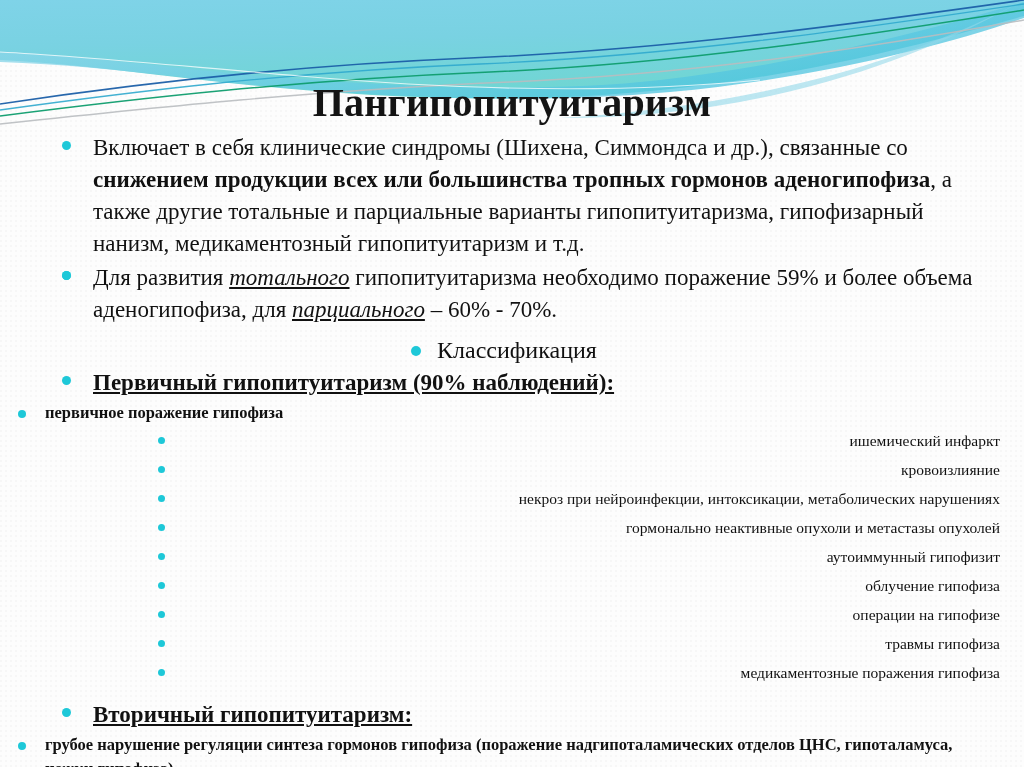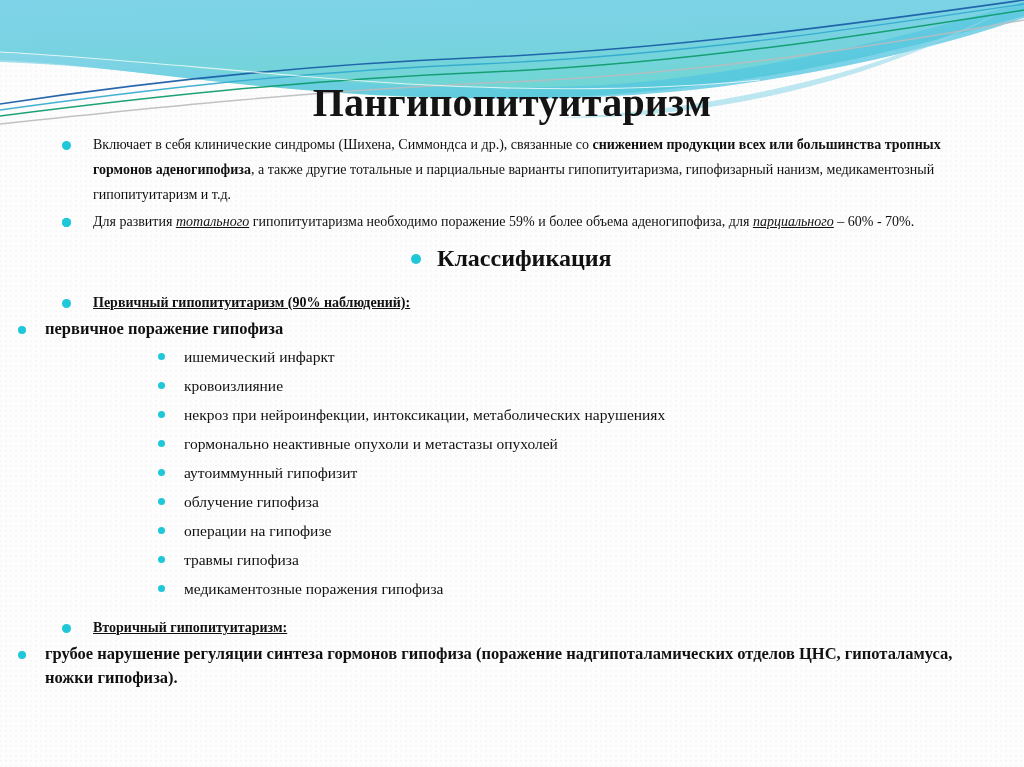--- a/index.html
+++ b/index.html
@@ -72,22 +72,22 @@
     background: #1ec8d8;
   }
   li.item > .text {
     display: block;
   }
 
   
   .l1 > li.item {
     padding-left: 93px;
     padding-right: 24px;
-    font-size: 14px;
-    line-height: 25px;
+    font-size: 23px;
+    line-height: 32px;
     margin-bottom: 2px;
   }
   .l1 > li.item > .bullet {
     left: 62px;
     top: 9px;
     width: 9px;
     height: 9px;
   }
 
   
@@ -123,24 +123,24 @@
 
   
   .l2 { margin-left: 93px; }
   .l3 { margin-left: 45px; }
 
   
   .section-head {
     position: relative;
     padding-left: 437px;
     font-size: 24px;
-    font-weight: bold;
+    font-weight: normal;
     line-height: 32px;
     margin-top: 8px;
-    margin-bottom: 16px;
+    margin-bottom: 1px;
   }
   .section-head > .bullet {
     position: absolute;
     left: 411px;
     top: 12px;
     width: 10px;
     height: 10px;
     border-radius: 50%;
     background: #1ec8d8;
   }
@@ -233,21 +233,21 @@
       </li>
     </ul>
 
     <ul class="lvl l2">
       <li class="item">
         <span class="bullet"></span>
         <span class="text">первичное поражение гипофиза</span>
       </li>
     </ul>
 
-    <ul class="lvl l3" style="margin-left:138px;">
+    <ul class="lvl l3" style="margin-left:138px;text-align:right;">
       <li class="item">
         <span class="bullet"></span>
         <span class="text">ишемический инфаркт</span>
       </li>
       <li class="item">
         <span class="bullet"></span>
         <span class="text">кровоизлияние</span>
       </li>
       <li class="item">
         <span class="bullet"></span>

